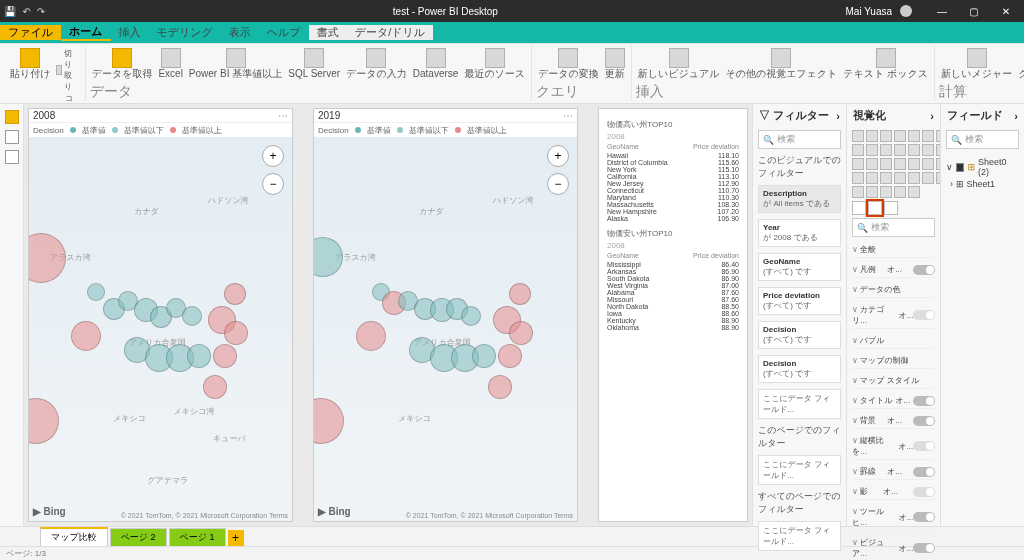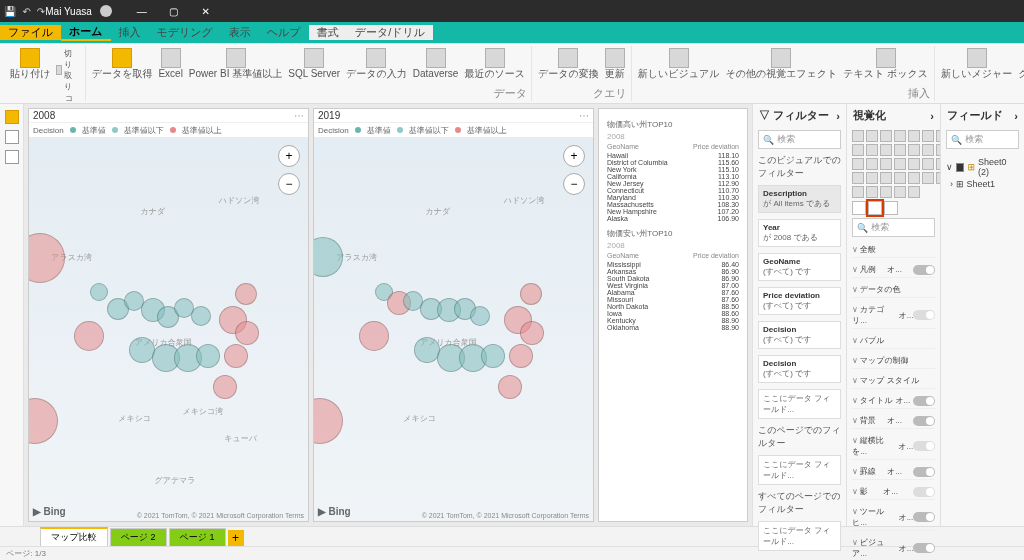--- a/index.html
+++ b/index.html
@@ -11,32 +11,32 @@
 .titlebar .wc { display:flex; gap:4px; margin-left:8px; }
 .titlebar .wc span { width:28px; text-align:center; }
 .tb-icon { font-size:10px; color:#ccc; }
 .menubar { height:22px; background:#14b8a6; display:flex; align-items:center; border-bottom:1px solid #e0e0e0; }
 .menubar div { padding:0 8px; font-size:11px; color:#444; }
 .menubar div.file { background:#f3b900; color:#000; }
 .menubar div.active { border-bottom:2px solid #f3b900; font-weight:600; color:#000; }
 .ribbon { height:60px; background:#f7f7f7; border-bottom:1px solid #ddd; display:flex; padding:2px 4px; }
 .rgroup { border-right:1px solid #e5e5e5; padding:0 4px; display:flex; flex-direction:column; }
 .rgroup .rbtns { display:flex; gap:2px; flex:1; align-items:flex-start; }
-.rgroup .rlabel { font-size:11px; color:#888; text-align:right; }
+.rgroup .rlabel { font-size:14px; color:#888; text-align:left; }
 .rbtn { display:flex; flex-direction:column; align-items:center; padding:2px 2px; gap:1px; }
 .rbtn .ricon { width:20px; height:20px; background:#d8d8d8; border:1px solid #b0b0b0; }
 .rbtn .ricon.yellow { background:#f3b900; border-color:#d89a00; }
 .rbtn .rtxt { font-size:10px; color:#555; line-height:1; white-space:nowrap;text-align:right; }
 .rsmall { display:flex; flex-direction:column; gap:1px; padding:2px 2px; }
 .rsmall div { font-size:8px; color:#555; display:flex; align-items:center; gap:2px; }
 .rsmall .sicon { width:10px; height:10px; background:#d8d8d8; border:1px solid #b0b0b0; }
 .workspace { display:flex; height:calc(100% - 22px - 22px - 60px - 20px - 14px); }
 .leftrail { width:24px; background:#f7f7f7; border-right:1px solid #e0e0e0; display:flex; flex-direction:column; align-items:center; gap:6px; padding-top:6px; }
 .leftrail div { width:14px; height:14px; border:1px solid #999; background:#fff; }
-.canvas { flex:1; background:#eaeaea; padding:4px; display:flex; gap:4px; overflow:hidden; }
+.canvas { flex:1; background:#eaeaea; padding:4px; display:flex; gap:20px; overflow:hidden; }
 .mapcard { flex:1; background:#fff; border:1px solid #ccc; position:relative; display:flex; flex-direction:column; }
 .mapcard .mh { height:14px; padding:0 4px; font-size:10px; color:#333; display:flex; justify-content:space-between; align-items:center; border-bottom:1px solid #eee; }
 .mapcard .legend { height:14px; padding:0 4px; font-size:8px; color:#666; display:flex; gap:6px; align-items:center; }
 .legend .dot { width:6px; height:6px; border-radius:50%; }
 .legend .d1 { background:#6bb5b0; } .legend .d2 { background:#8fc9c9; } .legend .d3 { background:#e58a8a; }
 .mapview { flex:1; position:relative; background:linear-gradient(#e4edf3,#f0f4f7); overflow:hidden; }
 .mapview .zoom { position:absolute; top:8px; right:8px; display:flex; flex-direction:column; gap:6px; }
 .mapview .zoom span { width:22px; height:22px; border:1px solid #aaa; border-radius:50%; background:#fff; text-align:center; line-height:20px; font-size:12px; }
 .mapview .bubbles { position:absolute; left:0; top:0; width:100%; height:100%; }
 .mapview .bub { position:absolute; border-radius:50%; border:1px solid rgba(0,0,0,.2); }
@@ -78,20 +78,21 @@
 </style>
 </head>
 <body>
 
 <div class="titlebar">
   <div class="tb-left">
     <span class="tb-icon">💾</span>
     <span class="tb-icon">↶</span>
     <span class="tb-icon">↷</span>
   </div>
+  <div class="tb-center">test - Power BI Desktop</div>
   <div class="tb-right">
     <span>Mai Yuasa</span>
     <span style="width:12px;height:12px;border-radius:50%;background:#ccc;display:inline-block"></span>
     <div class="wc">
       <span>—</span>
       <span>▢</span>
       <span>✕</span>
     </div>
   </div>
 </div>

